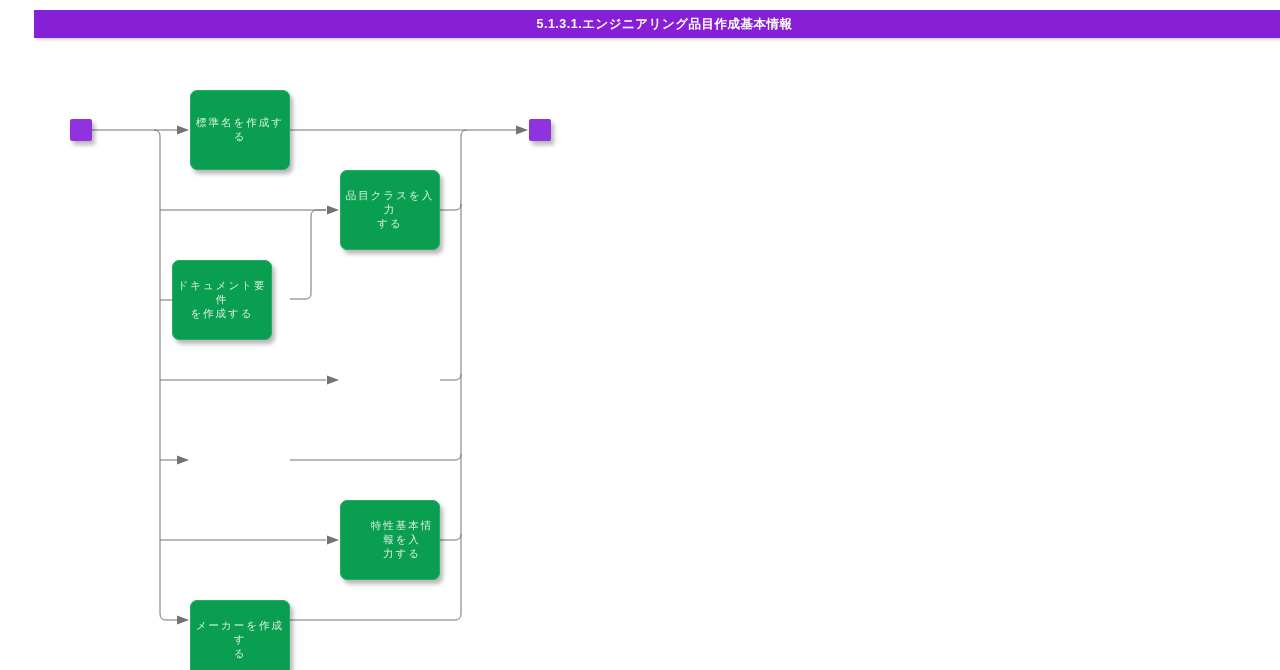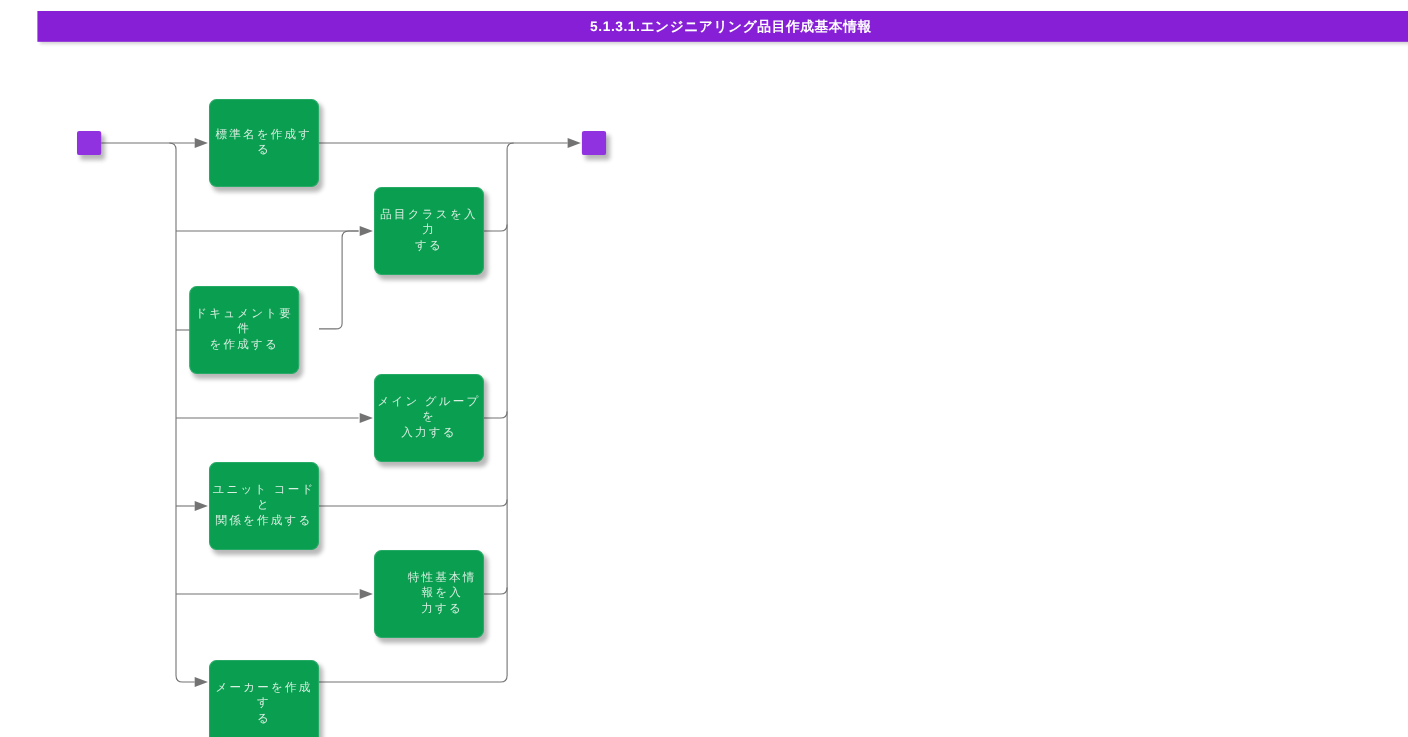--- a/index.html
+++ b/index.html
@@ -132,28 +132,20 @@
     <span class="label">標準名を作成する</span>
   </div>
   <div class="activity b2">
     <span class="label">品目クラスを入力
 する</span>
   </div>
   <div class="activity b3">
     <span class="label">ドキュメント要件
 を作成する</span>
   </div>
-  <div class="activity b4">
-    <span class="label">メイン グループを
-入力する</span>
-  </div>
-  <div class="activity b5">
-    <span class="label">ユニット コードと
-関係を作成する</span>
-  </div>
   <div class="activity b6">
     <span class="label">特性基本情報を入
 力する</span>
   </div>
   <div class="activity b7">
     <span class="label">メーカーを作成す
 る</span>
   </div>
 
 </div>

